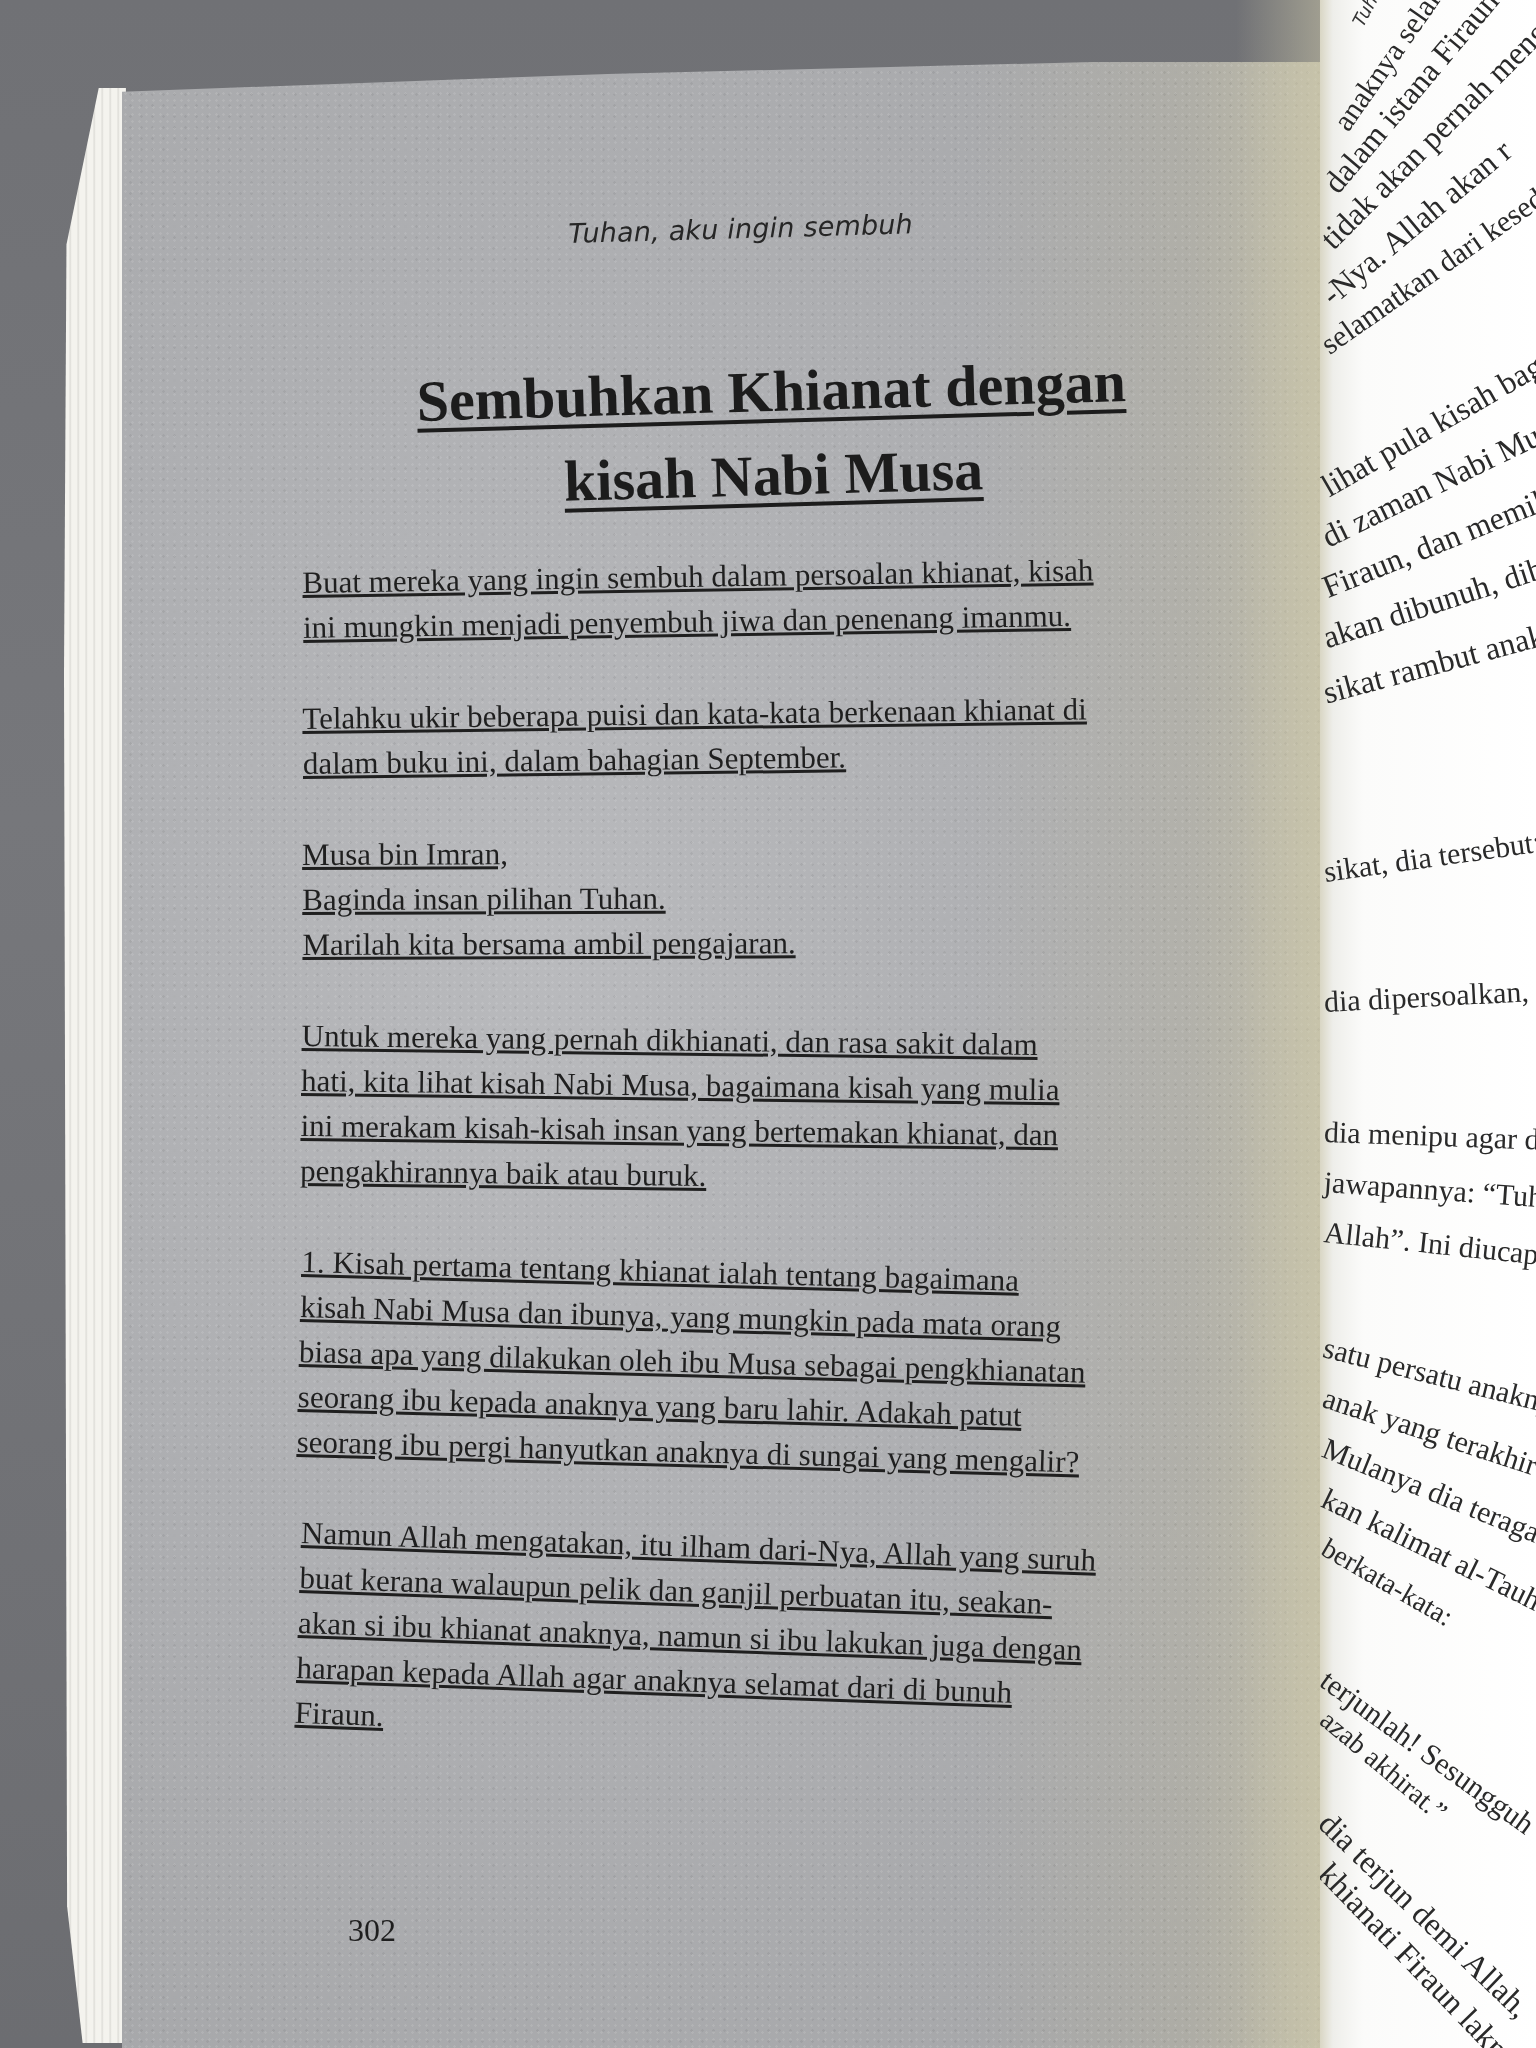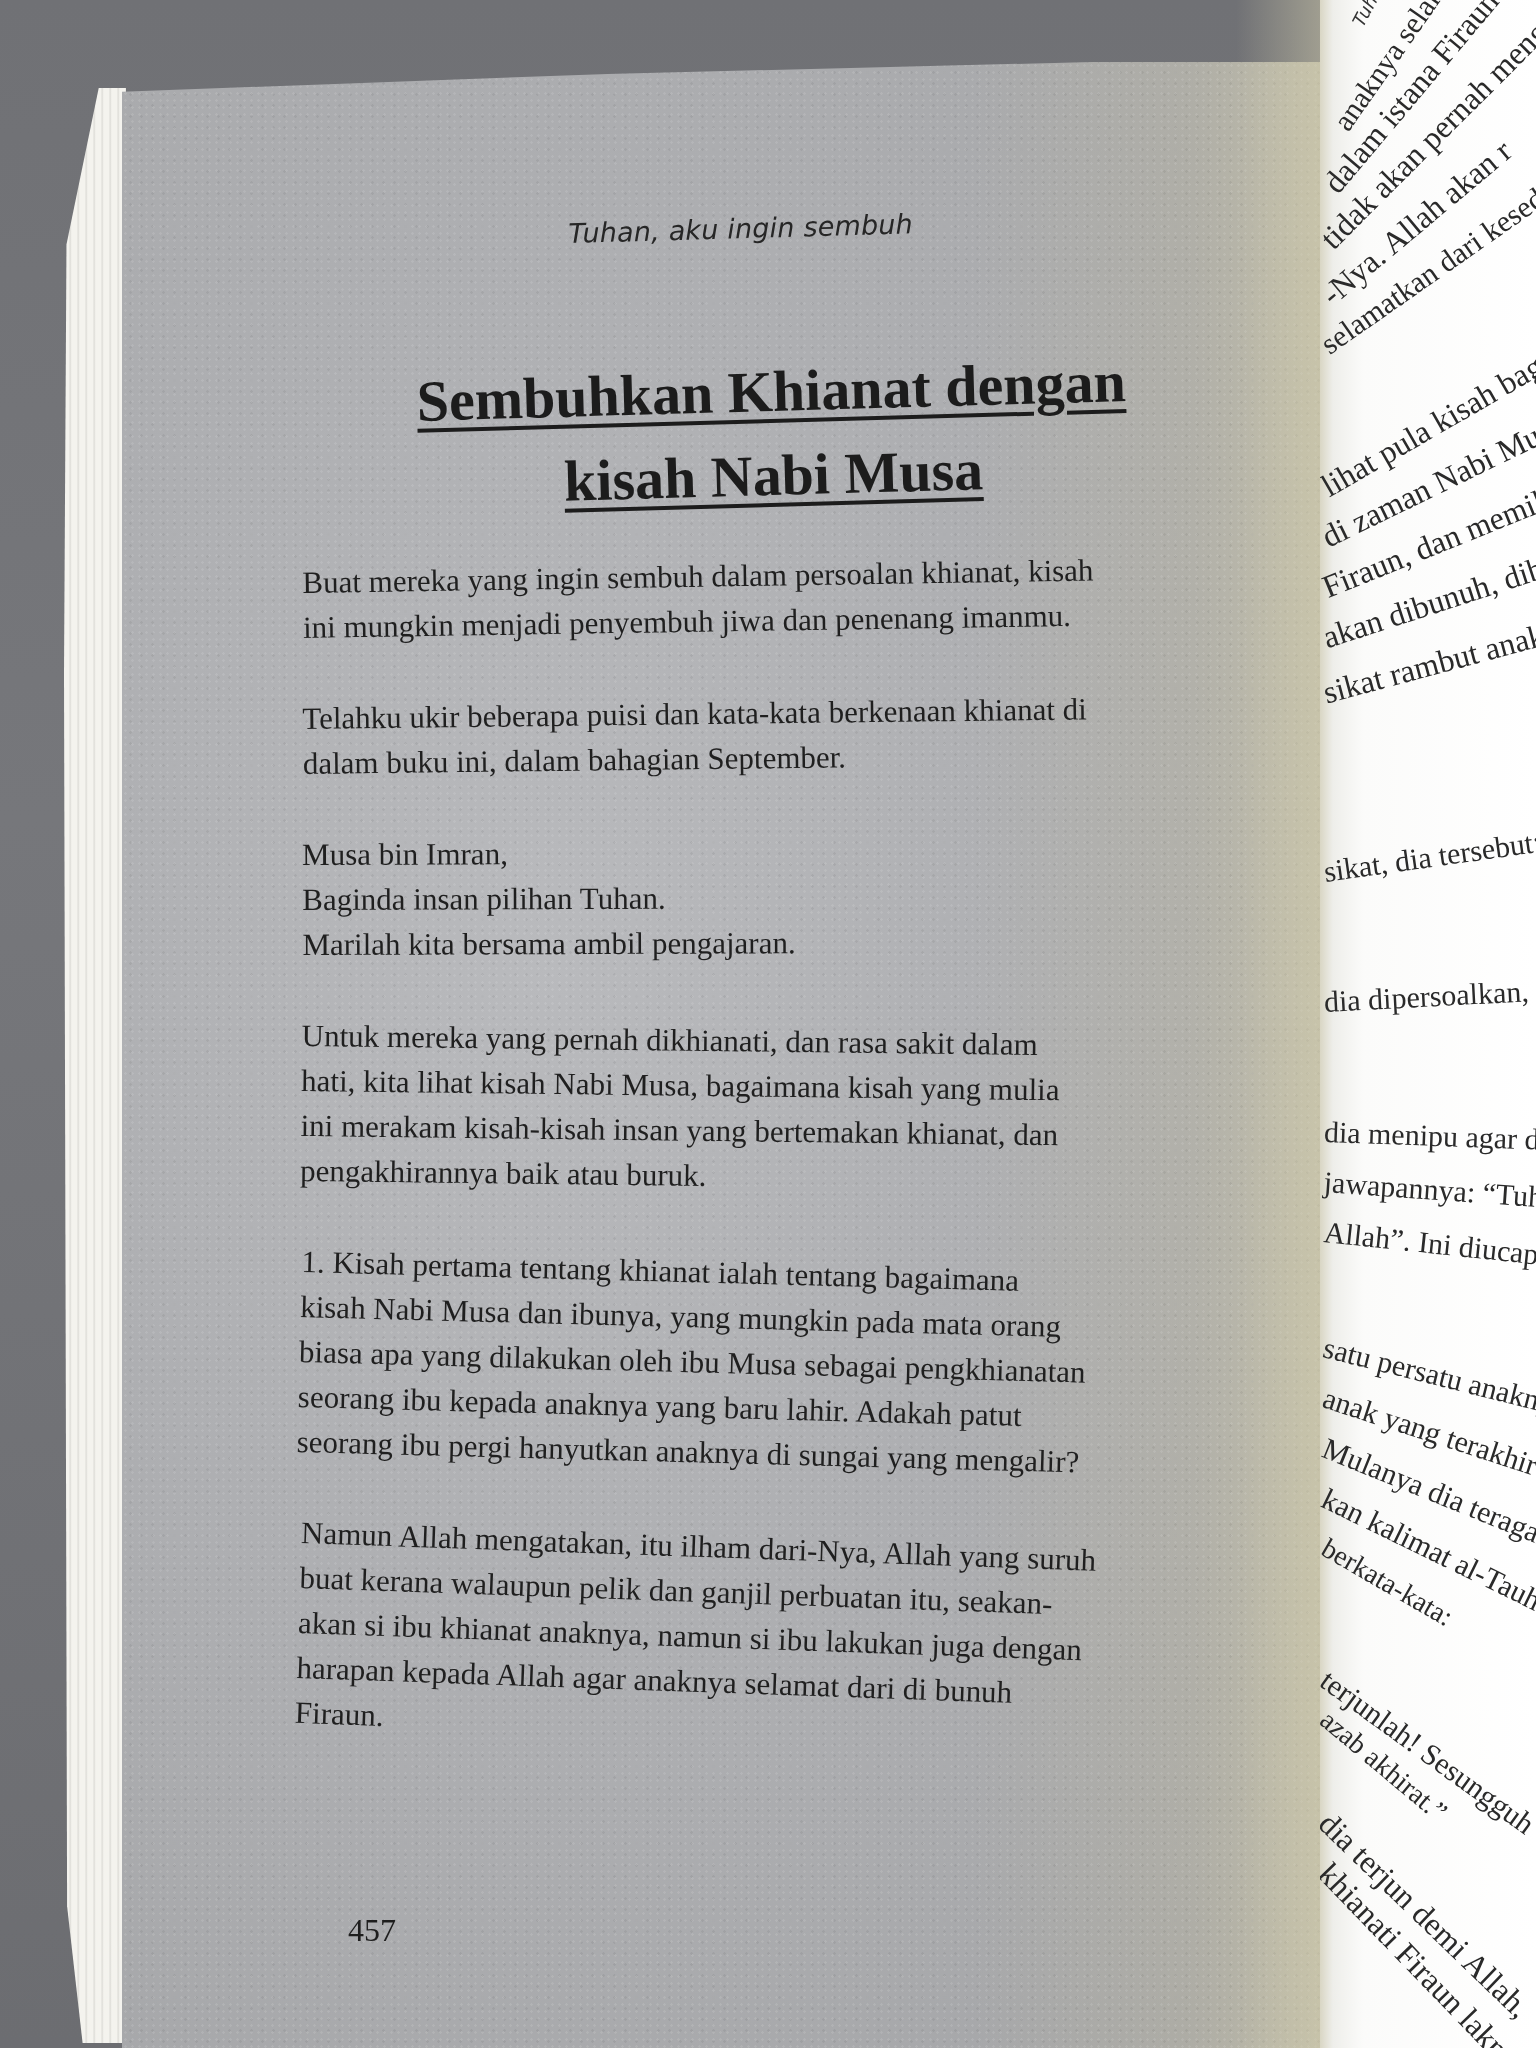--- a/index.html
+++ b/index.html
@@ -103,20 +103,21 @@
     }
     .body-text {
       position: absolute;
       left: 302px;
       top: 560px;
       width: 930px;
       font-family: "Liberation Serif", serif;
       font-size: 31px;
       line-height: 45px;
       color: #1f1f1f;
+      text-decoration: underline;
     }
     .para {
       margin: 0 0 46px 0;
       white-space: nowrap;
     }
     .para .line {
       display: block;
     }
     .p1 { transform: rotate(-0.9deg); transform-origin: left top; }
     .p2 { transform: rotate(-0.7deg); transform-origin: left top; }
@@ -200,21 +201,21 @@
     </p>
     <p class="para p6">
       <span class="line">Namun Allah mengatakan, itu ilham dari-Nya, Allah yang suruh</span>
       <span class="line">buat kerana walaupun pelik dan ganjil perbuatan itu, seakan-</span>
       <span class="line">akan si ibu khianat anaknya, namun si ibu lakukan juga dengan</span>
       <span class="line">harapan kepada Allah agar anaknya selamat dari di bunuh</span>
       <span class="line">Firaun.</span>
     </p>
   </div>
 
-  <div class="page-number">457</div>
+  <div class="page-number">302</div>
 
   <div class="right-page">
     <div class="rp-header">Tuhan</div>
 
     <div class="rp-line" style="top:110px; font-size:30px; transform: rotate(-55deg); left:20px;">anaknya selamat dari</div>
     <div class="rp-line" style="top:170px; font-size:32px; transform: rotate(-50deg); left:10px;">dalam istana Firaun. Di s</div>
     <div class="rp-line" style="top:225px; font-size:32px; transform: rotate(-45deg); left:6px;">tidak akan pernah meng</div>
     <div class="rp-line" style="top:280px; font-size:32px; transform: rotate(-40deg); left:6px;">-Nya. Allah akan r</div>
     <div class="rp-line" style="top:330px; font-size:30px; transform: rotate(-35deg); left:4px;">selamatkan dari kesedih</div>
 

